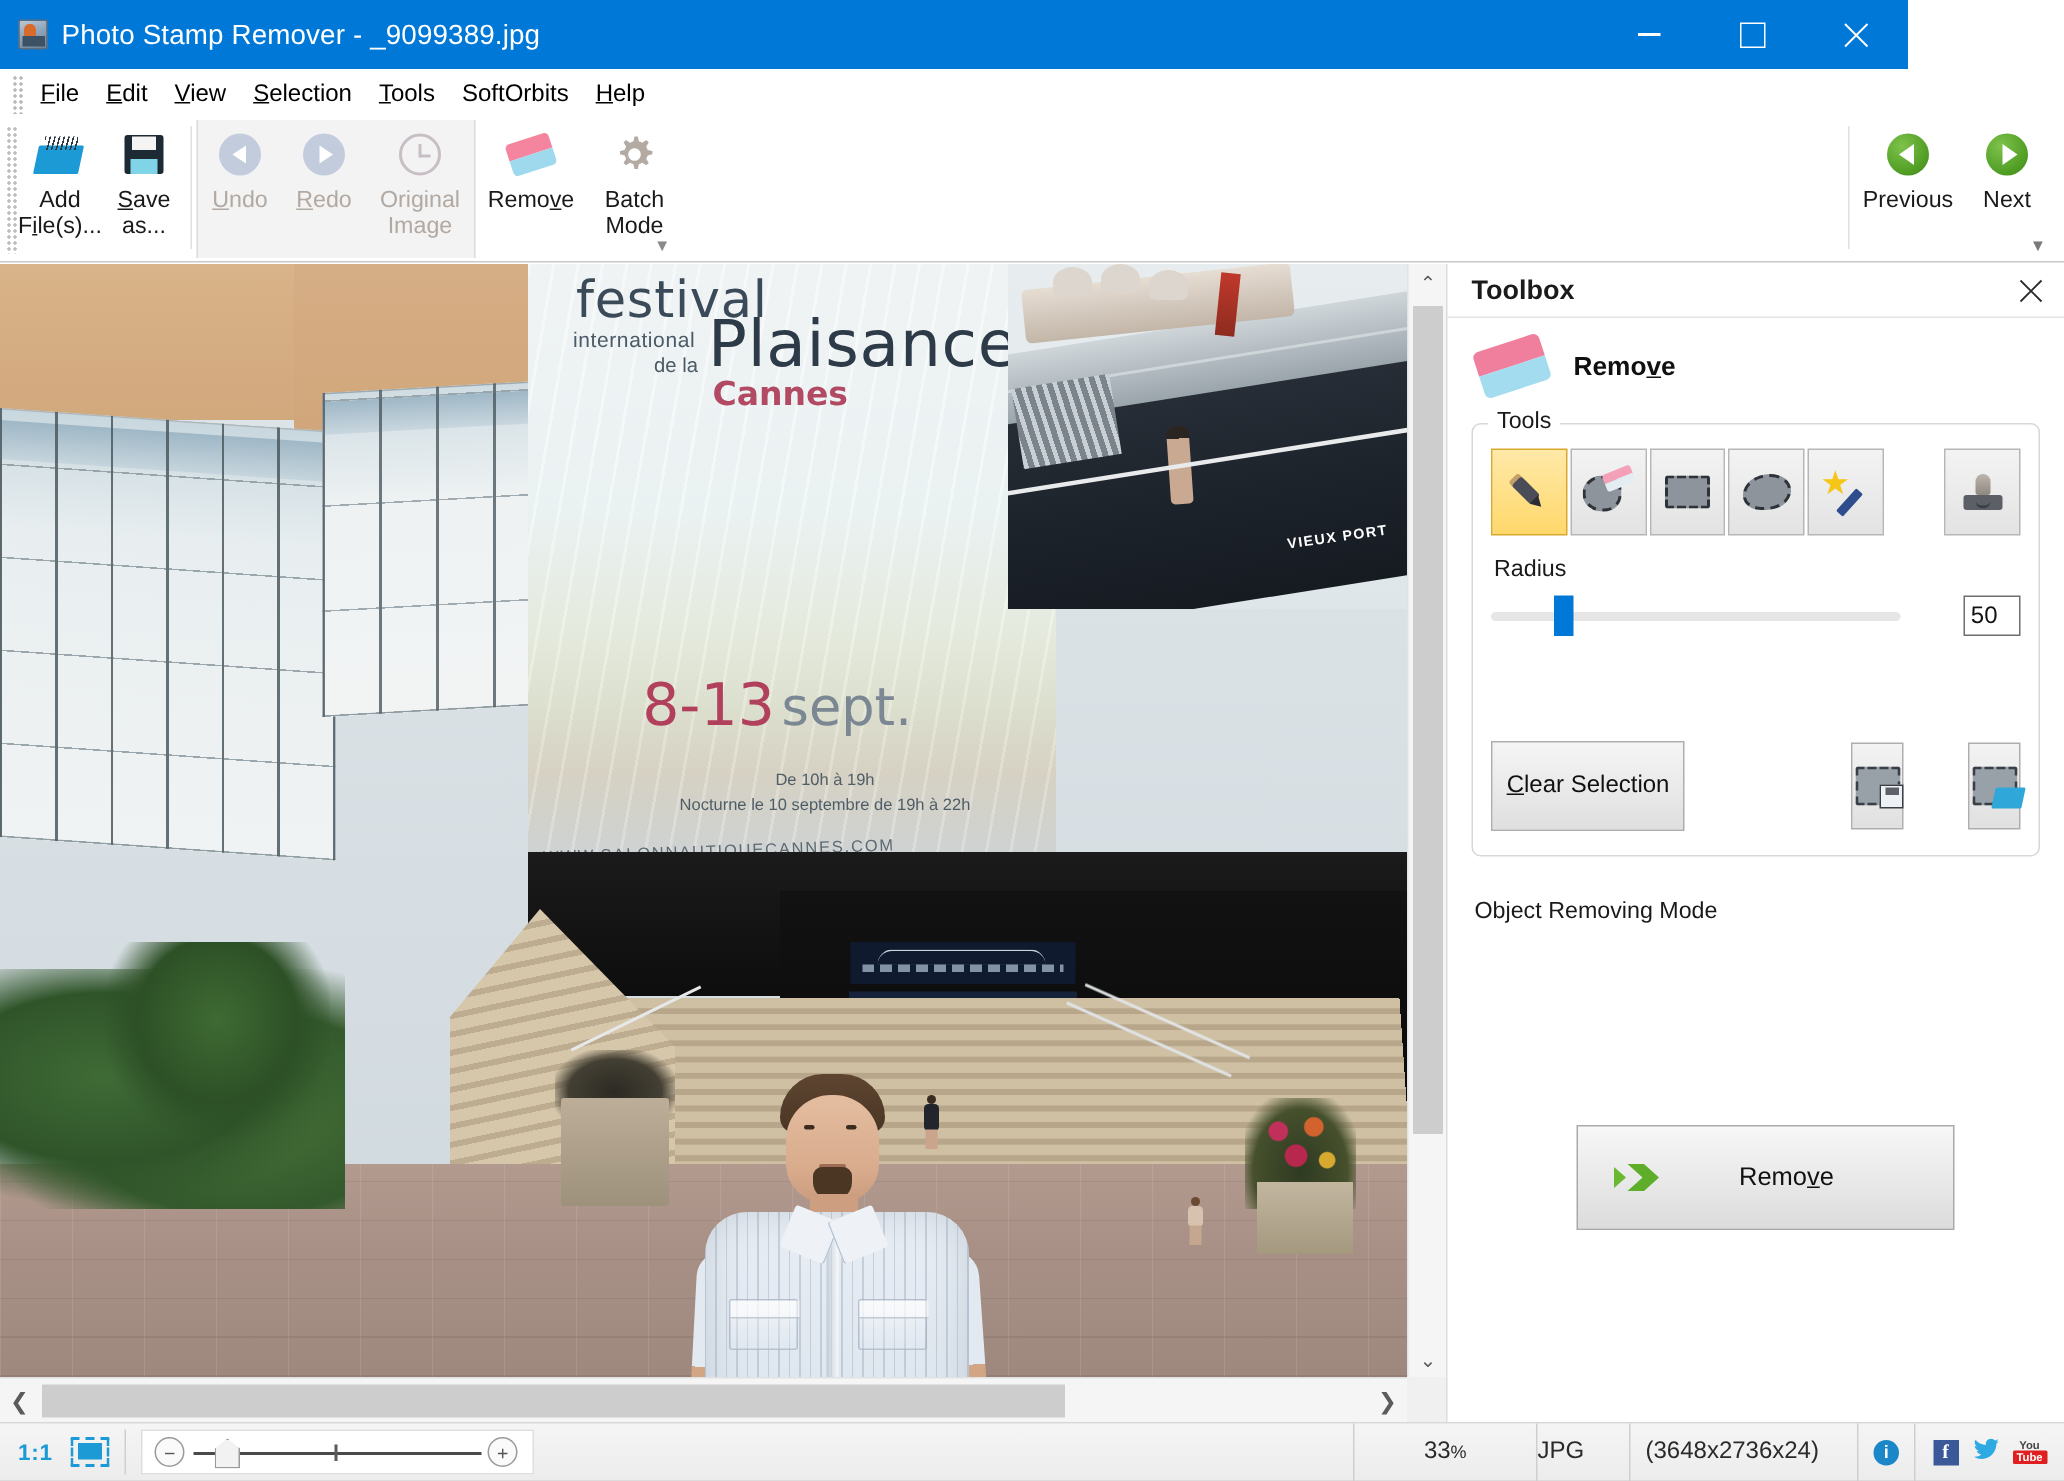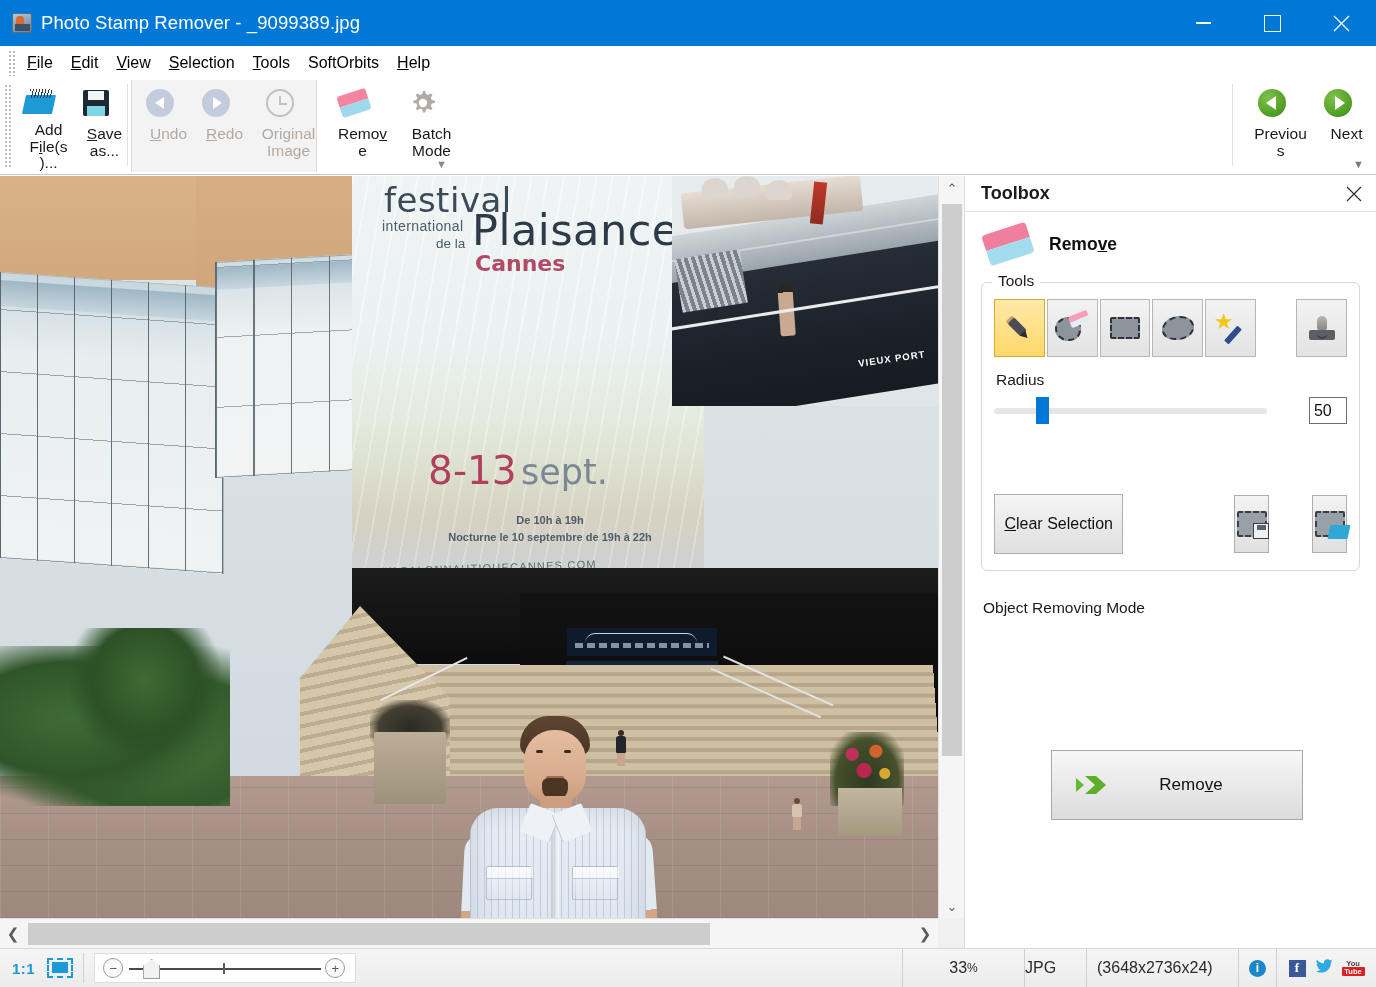--- a/index.html
+++ b/index.html
@@ -5,21 +5,21 @@
   * { box-sizing: border-box; margin: 0; padding: 0; }
   html, body {
     width: 1376px; height: 987px;
     font-family: "Liberation Sans", sans-serif;
     overflow: hidden; background: #ffffff;
   }
   #app { position: relative; width: 1376px; height: 987px; }
 
   
   .titlebar {
-    position: absolute; top: 0; left: 0; width: 1376px; height: 46px;
+    position: absolute; top: 0; left: 0; width: 1272px; height: 46px;
     background: #0078d7; display: flex; align-items: center; text-align: right;
   }
   .titlebar-icon {
     width: 20px; height: 20px; margin-left: 12px; margin-right: 9px;
     position: relative; border-radius: 2px; overflow: hidden;
     background: linear-gradient(160deg,#b9c8d8 0%,#8fa5bb 45%,#6d8399 100%);
     border: 1px solid #5a6d80;
   }
   .titlebar-icon::before {
     content: ""; position: absolute; left: 3px; top: 2px; width: 8px; height: 10px;
@@ -74,21 +74,21 @@
     background-image: radial-gradient(circle, #bcbcbc 1px, transparent 1.2px);
     background-size: 4px 4px;
   }
   .rb-btn {
     width: 56px; height: 92px; display: flex; flex-direction: column;
     align-items: center; padding-top: 6px; cursor: default;
   }
   .rb-ico { height: 34px; display: flex; align-items: center; justify-content: center; }
   .rb-lbl {
     font-size: 15.5px; text-align: center; line-height: 1.08; color: #1a1a1a;
-    margin-top: 6px; word-break: break-word; margin-left: 17px;
+    margin-top: 6px; word-break: break-word;
   }
   .rb-lbl u { text-decoration: underline; }
   .rb-disabled .rb-lbl { color: #b2a9a2; }
   .rb-group-disabled {
     background: #f3f3f3; border-left: 1px solid #dcdcdc; border-right: 1px solid #dcdcdc;
     display: flex; height: 92px; margin-top: 0;
   }
   .rb-sep { width: 1px; height: 82px; background: #e0e0e0; margin: 4px 3px 0 3px; }
 
   
@@ -230,21 +230,21 @@
     font-family:"DejaVu Sans", sans-serif;
     font-weight:bold;
   }
   .bn-dates {
     position:absolute; left:-10px; top:272px; width:352px; text-align:center;
   }
   .bn-num { font-size:39px; color:#b0405c; font-family:"DejaVu Sans", sans-serif; }
   .bn-sept { font-size:35px; color:#7b8894; font-family:"DejaVu Sans", sans-serif; }
   .bn-hours {
     position:absolute; left:48px; top:336px; width:300px; text-align:center;
-    font-size:11px; color:#4f5d66; line-height:1.5; font-weight:bold;
+    font-size:11px; color:#4f5d66; line-height:1.5; font-weight:normal;
   }
   .bn-url {
     position:absolute; left:10px; top:386px; font-size:11px; color:#5d6a72;
     letter-spacing:1.2px; transform: rotate(-2deg);
   }
   
   .p-yacht {
     position:absolute; left:672px; top:0; width:266px; height:230px; overflow:hidden;
   }
   .yk-sky { position:absolute; inset:0; background:linear-gradient(#e7ecef,#dfe6e9); }

